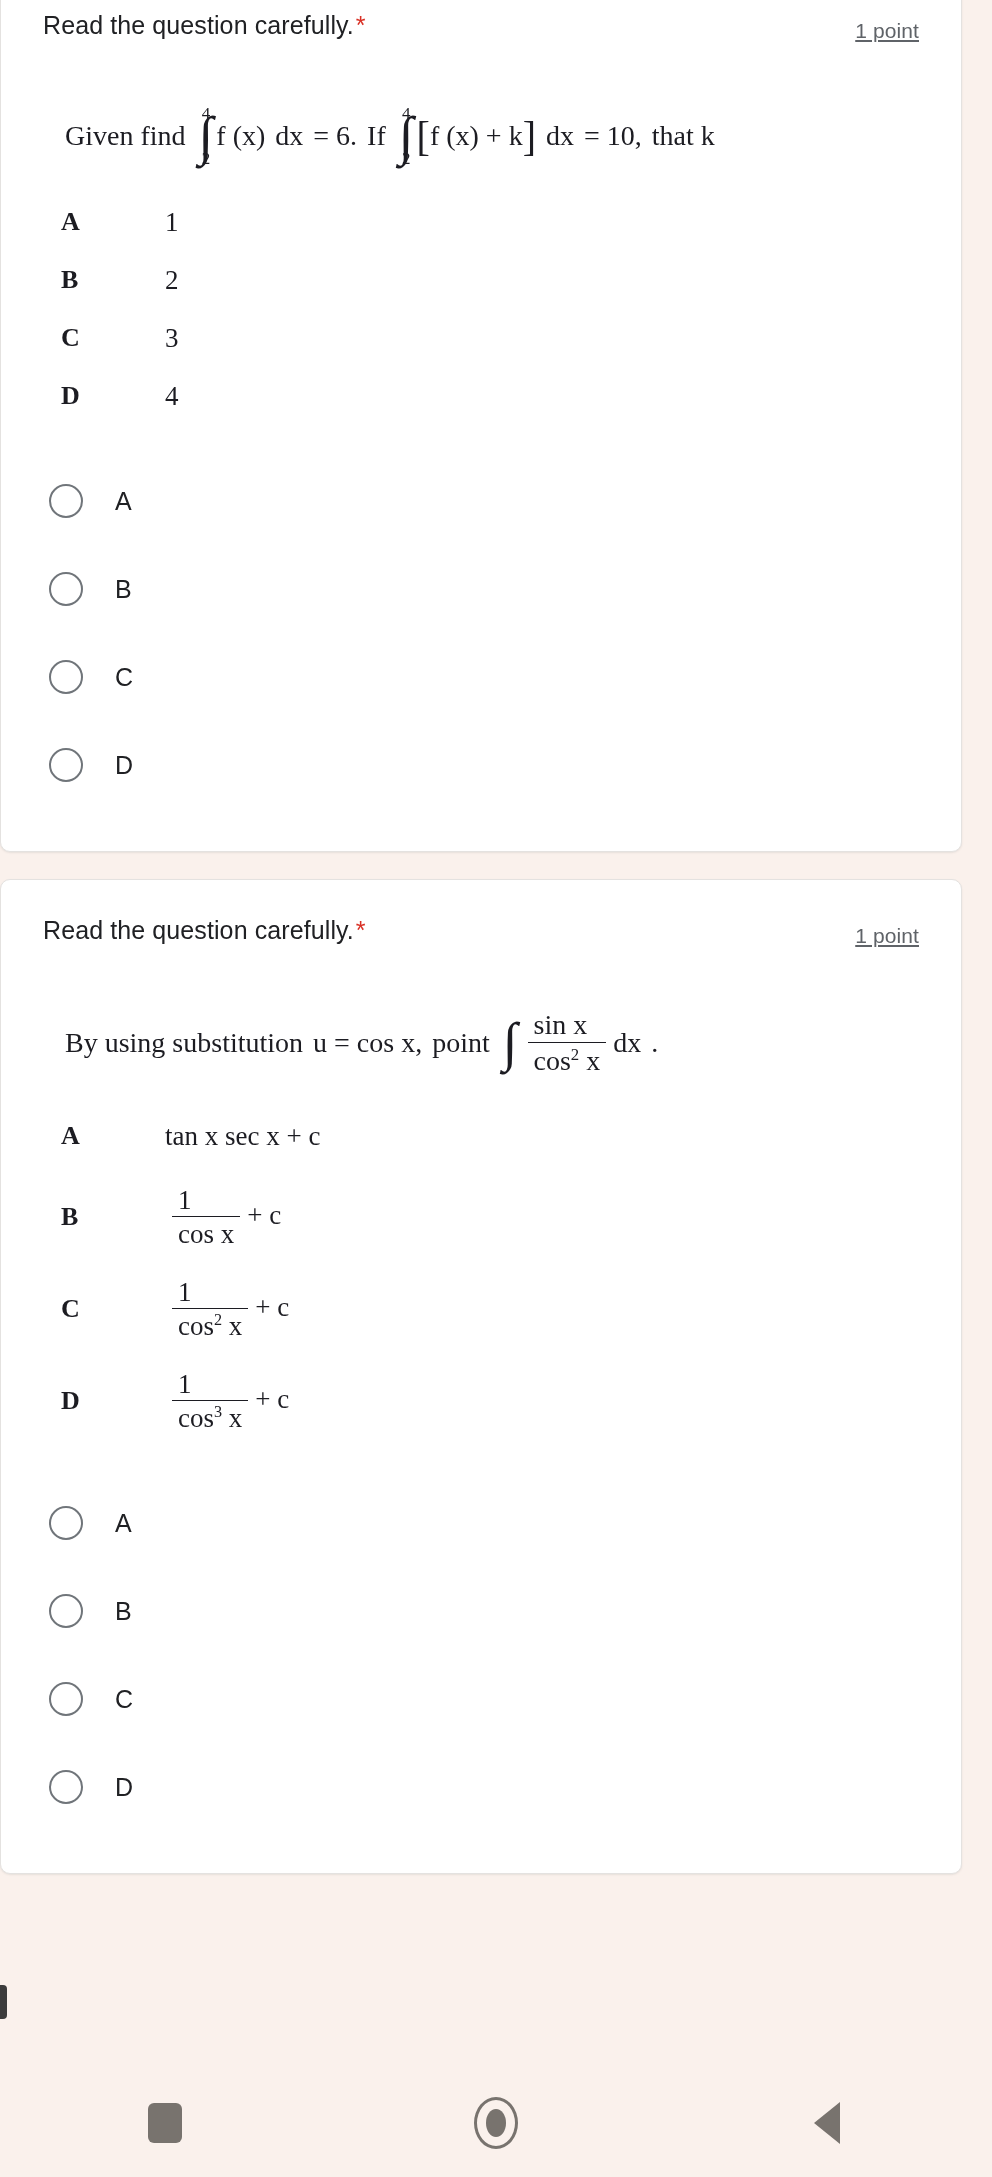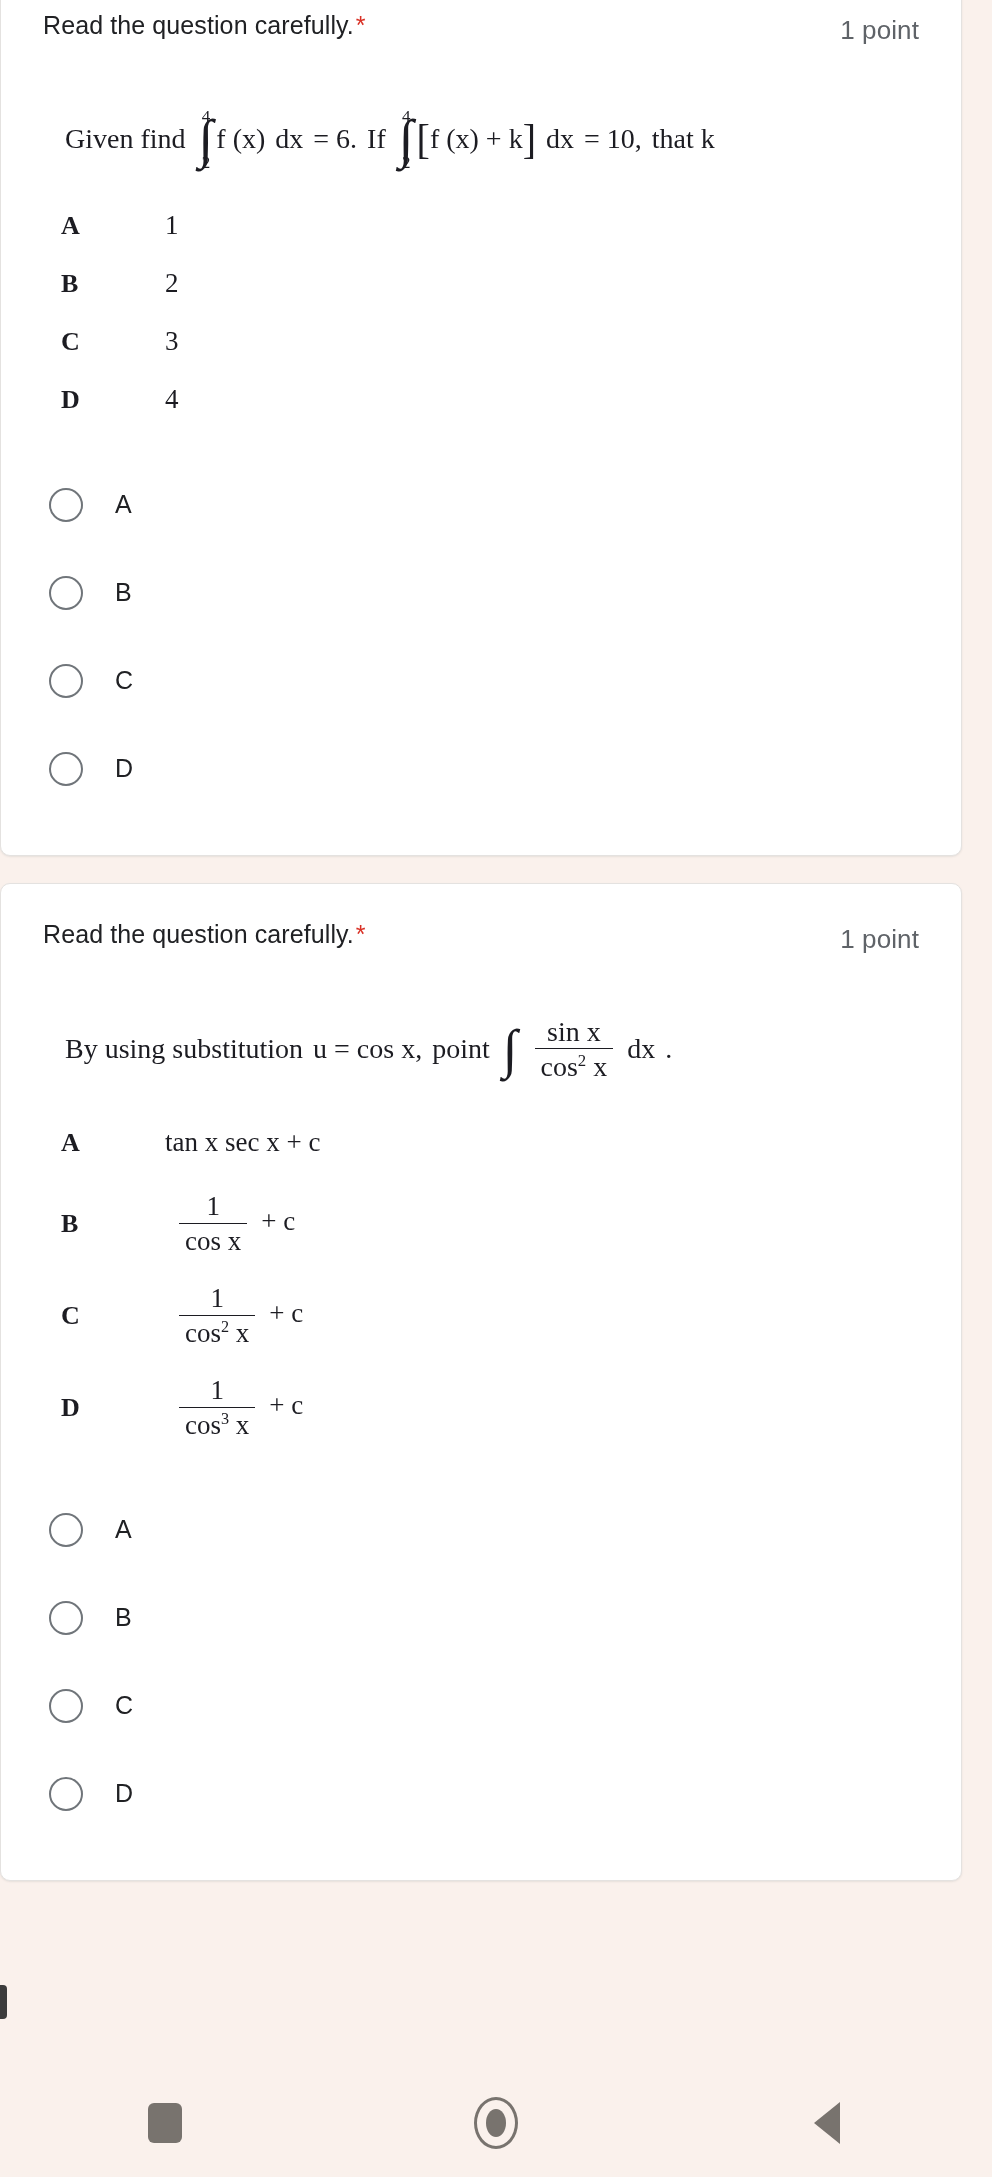--- a/index.html
+++ b/index.html
@@ -44,41 +44,42 @@
     border-top-left-radius: 0;
     border-top-right-radius: 0;
   }
   .card.card-2 { margin-top: 27px; }
 
   .card-inner { padding: 34px 42px 42px 42px; }
 
   
   .q-header {
     display: flex;
-    align-items: flex-start;
+    align-items: flex-end;
     justify-content: space-between;
     margin-bottom: 10px;
   }
   .q-title {
     font-size: 25px;
     color: #202124;
     line-height: 1.35;
     letter-spacing: .1px;
   }
   .req-star {
     color: #d93025;
     font-size: 25px;
     margin-left: 2px;
   }
   .q-points {
-    font-size: 26px;
+    font-size: 21px;
     color: #5f6368;
     white-space: nowrap;
     padding-top: 6px;
     letter-spacing: .1px;
+    text-decoration: underline;
   }
 
   
   .math-block {
     font-family: "Liberation Serif", "DejaVu Serif", serif;
     color: #1c1c22;
   }
   .stem {
     font-size: 28px;
     padding: 52px 0 18px 22px;
@@ -120,23 +121,22 @@
     line-height: 1;
     display: inline-block;
     vertical-align: middle;
     transform: scaleY(1.05);
   }
 
   
   .frac {
     display: inline-flex;
     flex-direction: column;
-    align-items: center;
     vertical-align: middle;
-    margin: 0 14px;
+    margin: 0 7px;
     line-height: 1.05;
   }
   .frac .num { padding: 0 6px 2px 6px; }
   .frac .den { padding: 3px 6px 0 6px; border-top: 1.6px solid #1c1c22; }
   sup.exp { font-size: .6em; vertical-align: super; font-style: normal; }
 
   
   .opt-list { padding: 8px 0 6px 18px; }
   .opt-row {
     display: flex;

